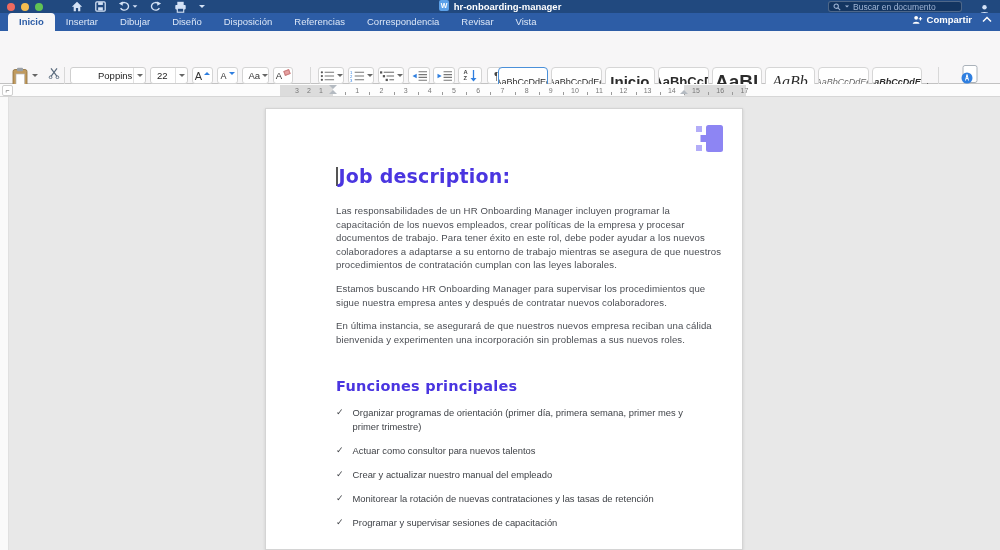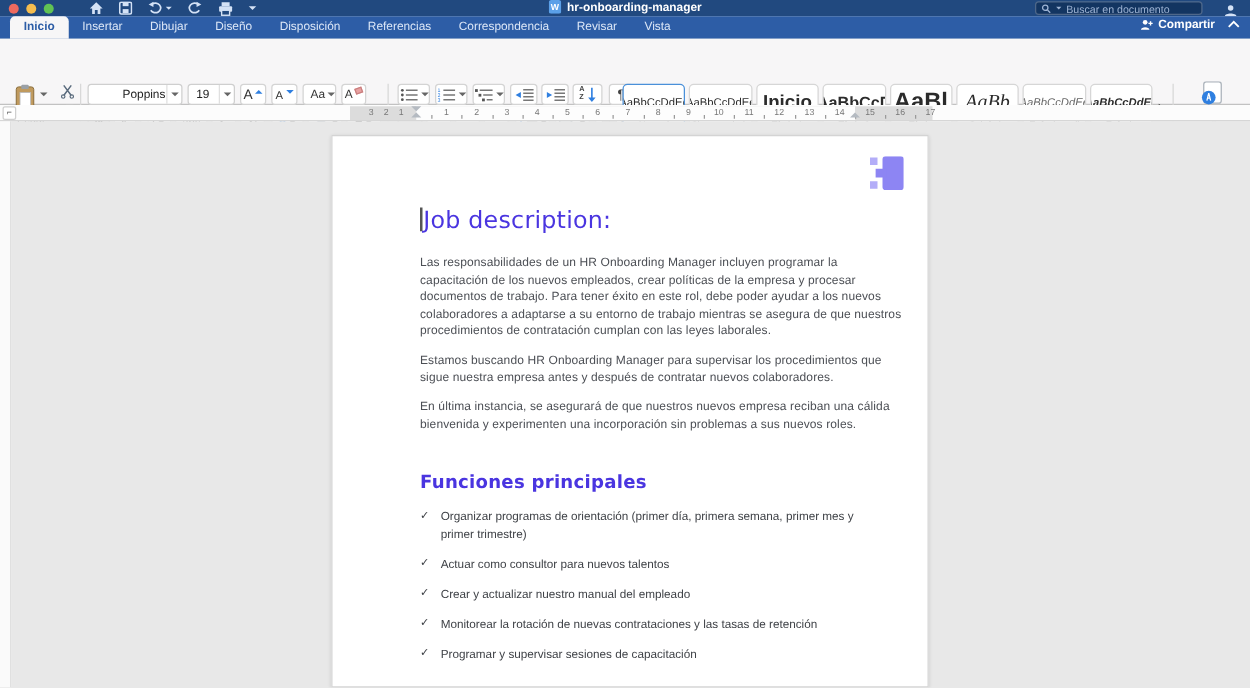--- a/index.html
+++ b/index.html
@@ -62,21 +62,21 @@
   .ind-top { position:absolute; left:329px; top:1px; width:0; height:0; border-left:4px solid transparent; border-right:4px solid transparent; border-top:4px solid #b4bac1; }
   .ind-bot { position:absolute; left:329px; top:6px; width:0; height:0; border-left:4px solid transparent; border-right:4px solid transparent; border-bottom:4px solid #b4bac1; }
   .ind-right { position:absolute; left:680px; top:6px; width:0; height:0; border-left:4px solid transparent; border-right:4px solid transparent; border-bottom:4px solid #b4bac1; }
 
   
   .canvas { position:absolute; left:0; top:97px; width:1000px; height:453px; background:var(--canvas,#e8e8e8); }
   .leftstrip { position:absolute; left:0; top:0; width:9px; height:453px; background:#fafafa; border-right:1px solid #e0e0e0; }
   .page { position:absolute; left:265px; top:11px; width:478px; height:442px; background:#fff; border:1px solid #d4d4d4; box-shadow:0 1px 3px rgba(0,0,0,.12); }
   .logo { position:absolute; right:19px; top:16px; }
   .doccontent { position:absolute; left:70px; top:52px; width:390px; }
-  .doc-h1 { font-family:"DejaVu Sans", sans-serif; font-size:19px; line-height:30px; font-weight:normal; color:var(--accent,#4a35e0); letter-spacing:.2px; }
+  .doc-h1 { font-family:"DejaVu Sans", sans-serif; font-size:19px; line-height:30px; font-weight:bold; color:var(--accent,#4a35e0); letter-spacing:.2px; }
   .cursorbar { display:inline-block; width:1.5px; height:19px; background:#555; vertical-align:-3px; margin-right:1px; }
   .bodytext { margin-top:13px; font-size:9.6px; line-height:13.6px; color:#4c4f55; letter-spacing:.1px; width:390px; }
   .bodytext p { margin-bottom:10px; }
   .doc-h2 { font-family:"DejaVu Sans", sans-serif; font-size:14.5px; font-weight:bold; color:var(--accent,#4a35e0); margin-top:32px; letter-spacing:.2px; }
   .blist { margin-top:12px; list-style:none; }
   .blist li { display:flex; gap:9px; margin-bottom:10.5px; font-size:9.4px; line-height:13.5px; color:#3f4247; }
   .blist li .chk { color:#3f4247; font-size:9px; }
   .blist li.nw span.txt { white-space:nowrap; }
   .blist li span.txt { width:340px; }
 </style>
@@ -207,21 +207,21 @@
   </div>
   <div class="vsep" style="left:64px;"></div>
 
   <div class="combo" style="left:70px;top:36px;width:76px;padding-left:27px;">
     <span>Poppins</span>
     <span class="cend">
         <span class="caret"></span>
       </span>
   </div>
   <div class="combo" style="left:150px;top:36px;width:38px;">
-    <span>19</span>
+    <span>22</span>
     <span class="cend">
         <span class="caret"></span>
       </span>
   </div>
   <div class="rbtn" style="left:192px;top:36px;width:21px;">
     <span style="font-size:11px;">A</span>
     <span style="width:0;height:0;border-left:3px solid transparent;border-right:3px solid transparent;border-bottom:3.5px solid #2f7fe0;margin-bottom:5px;"></span>
   </div>
   <div class="rbtn" style="left:217px;top:36px;width:21px;">
     <span style="font-size:9px;">A</span>

